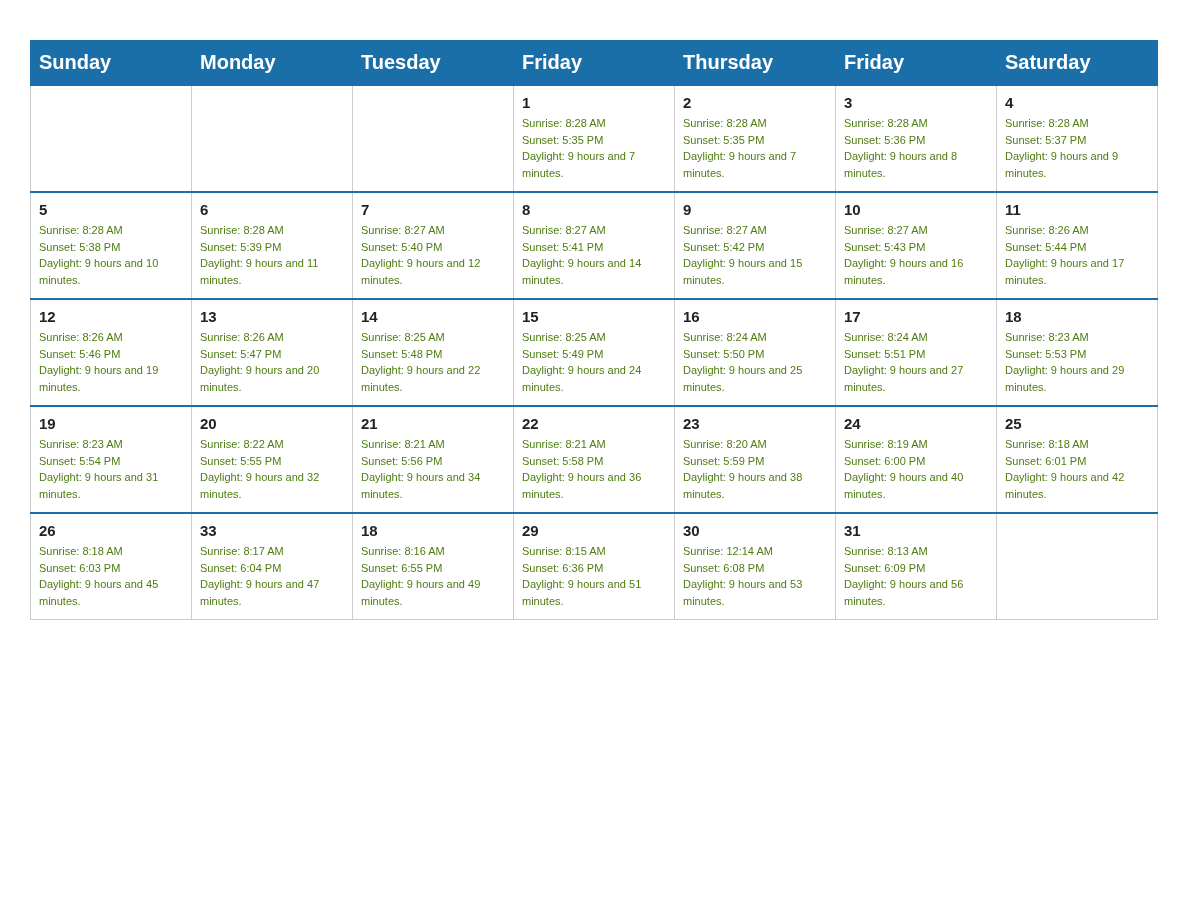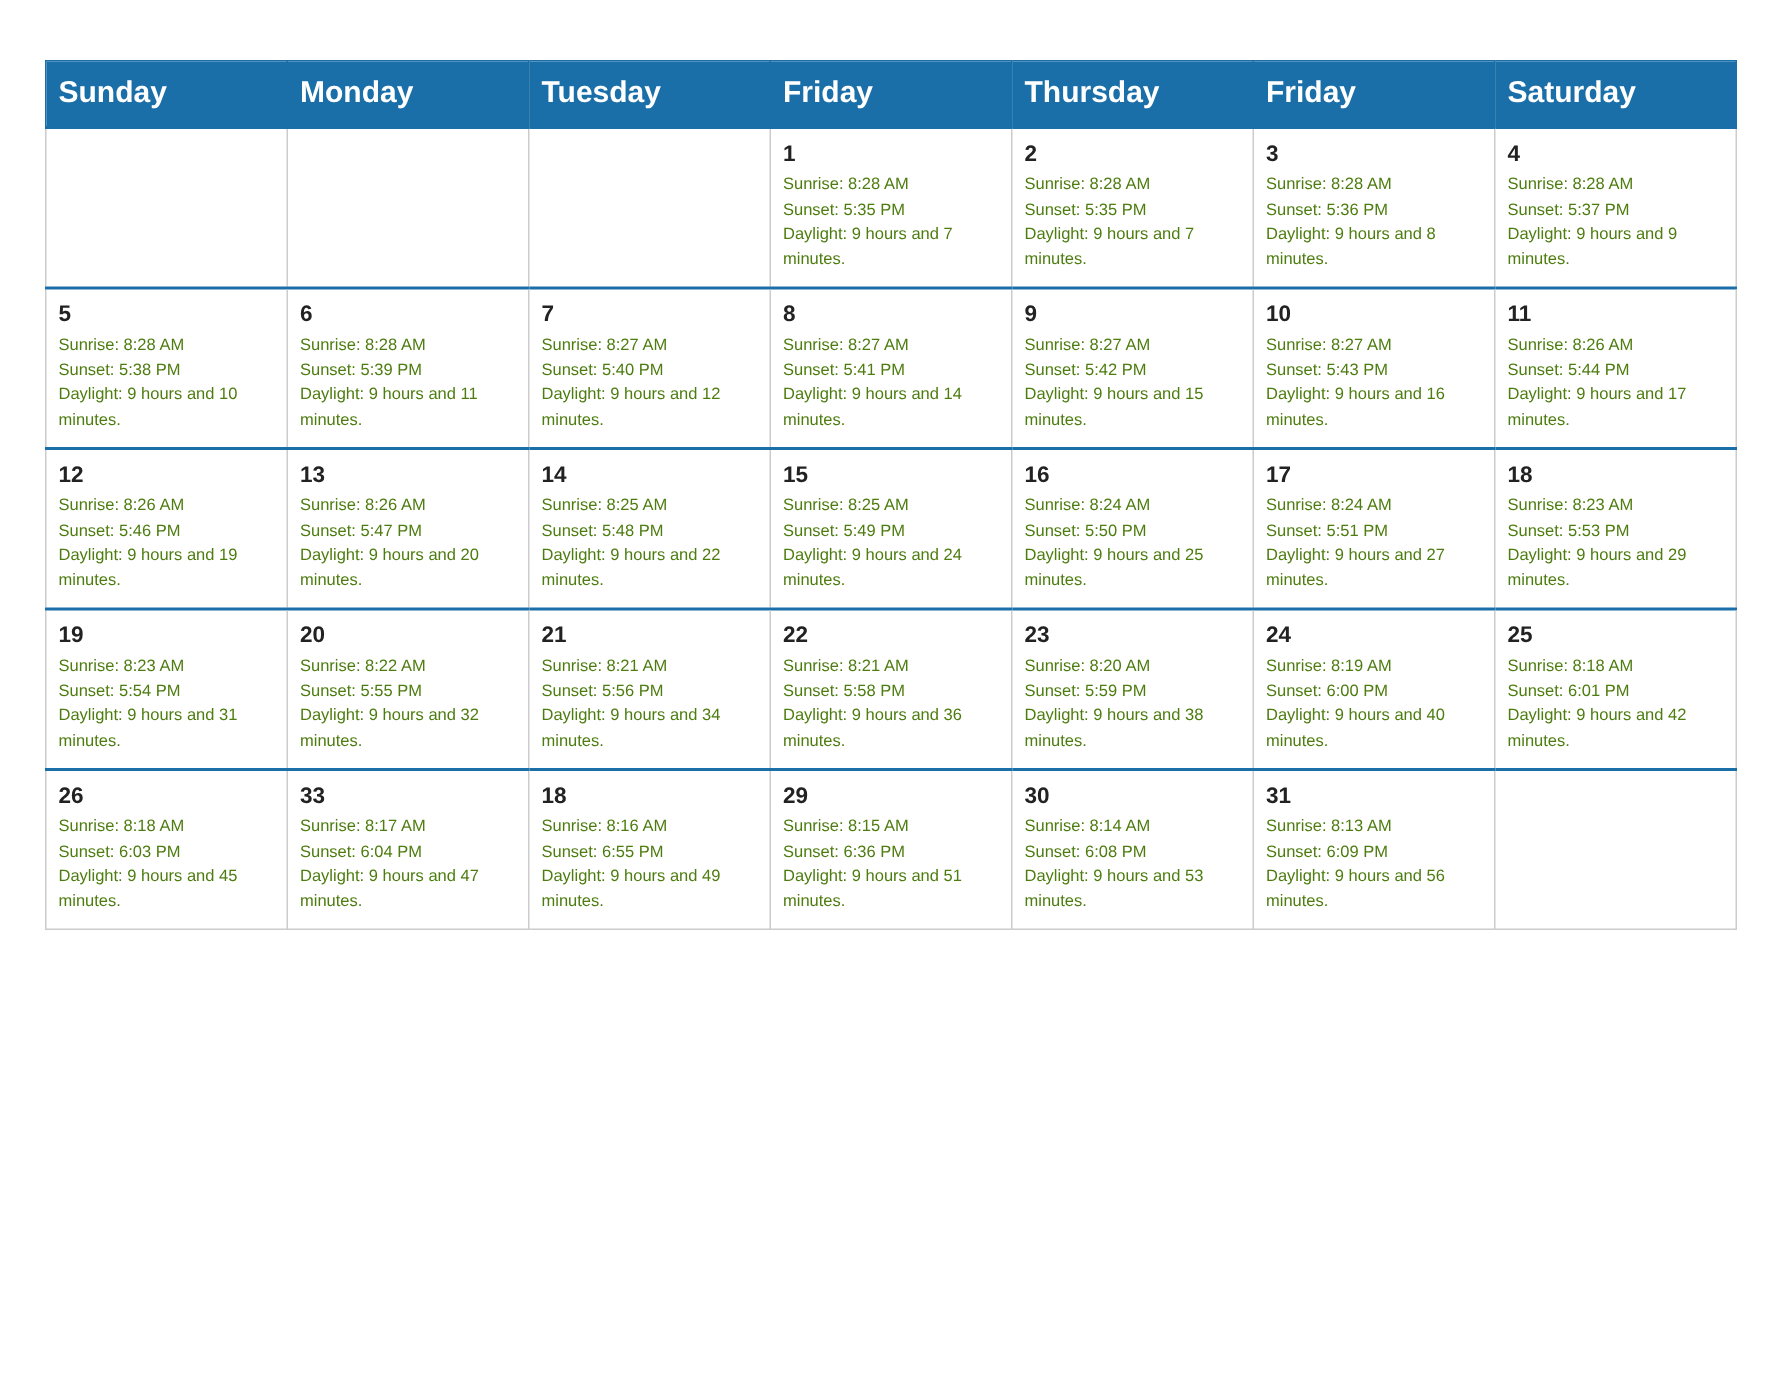--- a/index.html
+++ b/index.html
@@ -308,21 +308,21 @@
 Daylight: 9 hours and 49 minutes.</div>
         </td>
         <td>
           <span class="day-num">29</span>
           <div class="day-info" style="white-space: pre-line;">Sunrise: 8:15 AM
 Sunset: 6:36 PM
 Daylight: 9 hours and 51 minutes.</div>
         </td>
         <td>
           <span class="day-num">30</span>
-          <div class="day-info" style="white-space: pre-line;">Sunrise: 8:14 AM
+          <div class="day-info" style="white-space: pre-line;">Sunrise: 12:14 AM
 Sunset: 6:08 PM
 Daylight: 9 hours and 53 minutes.</div>
         </td>
         <td>
           <span class="day-num">31</span>
           <div class="day-info" style="white-space: pre-line;">Sunrise: 8:13 AM
 Sunset: 6:09 PM
 Daylight: 9 hours and 56 minutes.</div>
         </td>
         <td class="empty-cell"></td>

